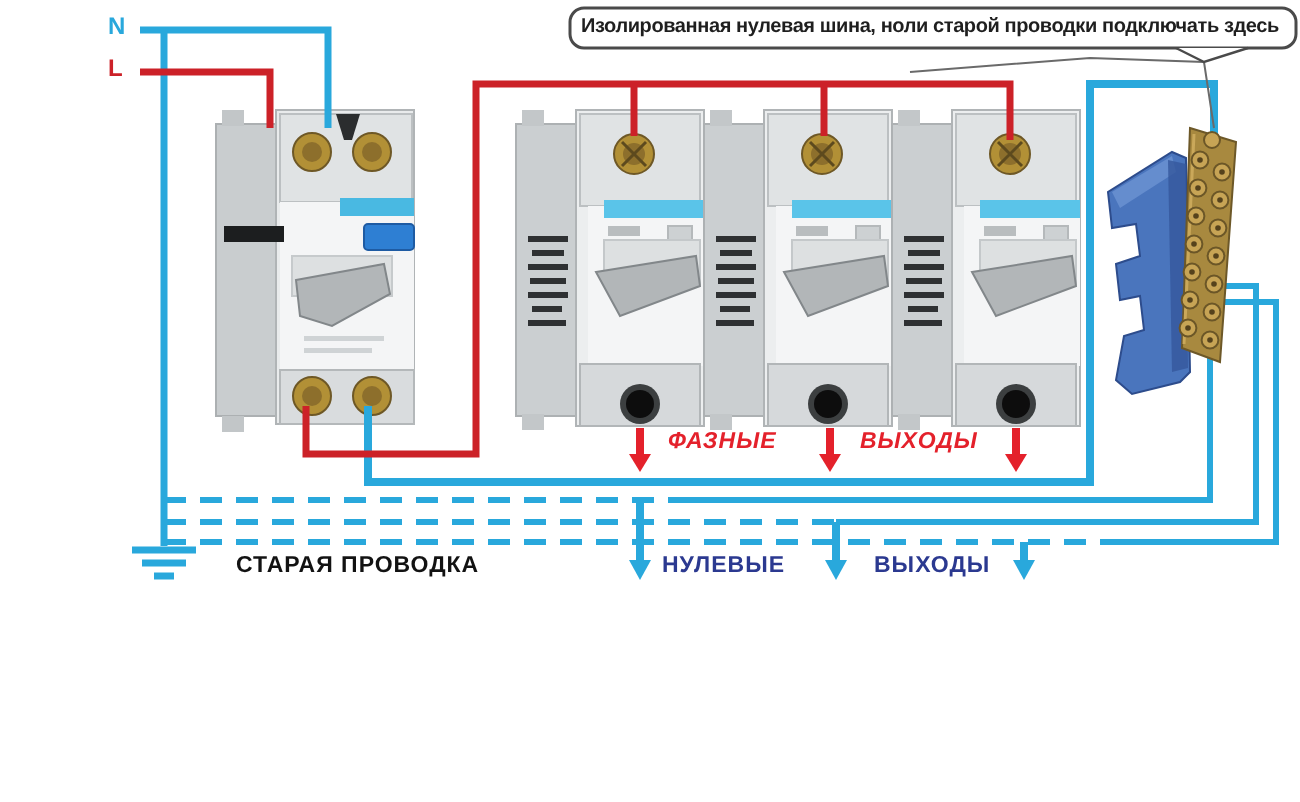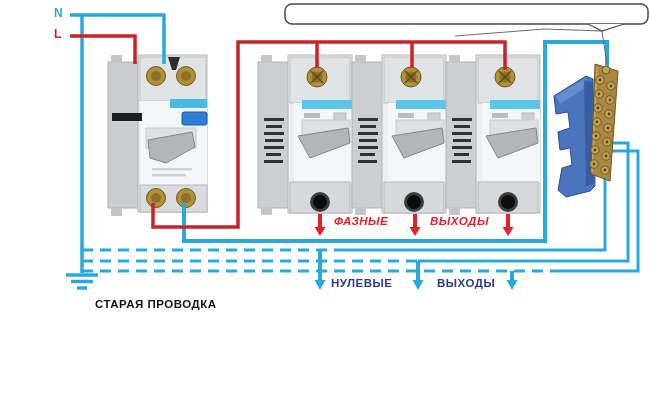--- a/index.html
+++ b/index.html
@@ -9,21 +9,21 @@
   .lbl{position:absolute;font-weight:bold;white-space:nowrap;line-height:1.1;}
   .lbl-n{left:54px;top:7px;font-size:12px;color:#29a8dc;}
   .lbl-l{left:54px;top:28px;font-size:12px;color:#cc2128;}
   .lbl-callout{left:284px;top:8px;width:362px;text-align:center;font-size:10px;
                color:#1f1f1f;letter-spacing:-0.2px;}
   .lbl-red{font-size:11.5px;color:#e4212b;letter-spacing:0.5px;font-style:italic;}
   .lbl-blue{font-size:11.5px;color:#2b3990;letter-spacing:0.5px;}
   .lbl-black{font-size:11.5px;color:#121212;letter-spacing:0.5px;}
   .p1{left:334px;top:215px;} .p2{left:430px;top:215px;}
   .n1{left:331px;top:277px;} .n2{left:437px;top:277px;}
-  .ow{left:95px;top:277px;margin-top:21px;}
+  .ow{left:118px;top:277px;}
 </style>
 </head>
 <body>
 
 <div class="stage">
 
 <svg width="650" height="401" viewBox="0 0 650 401">
 
   <g>
     <rect x="108" y="62" width="32" height="146" fill="#c9cdcf" stroke="#acb0b2"></rect>
@@ -232,18 +232,19 @@
 
   <g>
     <path d="M 455,36 L 545,29 L 602,31 L 607,64" fill="none" stroke="#6a6a6a" stroke-width="1"></path>
     <rect x="285" y="4" width="363" height="20" rx="7" fill="#ffffff" stroke="#4a4a4a" stroke-width="1.5"></rect>
     <path d="M 588,24 L 602,31 L 624,24" fill="#ffffff" stroke="#4a4a4a" stroke-width="1.2"></path>
   </g>
 </svg>
 
   <span class="lbl lbl-n">N</span>
   <span class="lbl lbl-l">L</span>
+  <span class="lbl lbl-callout">Изолированная нулевая шина, ноли старой проводки подключать здесь</span>
   <span class="lbl lbl-red p1">ФАЗНЫЕ</span>
   <span class="lbl lbl-red p2">ВЫХОДЫ</span>
   <span class="lbl lbl-blue n1">НУЛЕВЫЕ</span>
   <span class="lbl lbl-blue n2">ВЫХОДЫ</span>
   <span class="lbl lbl-black ow">СТАРАЯ ПРОВОДКА</span>
 </div>
 
 </body></html>

